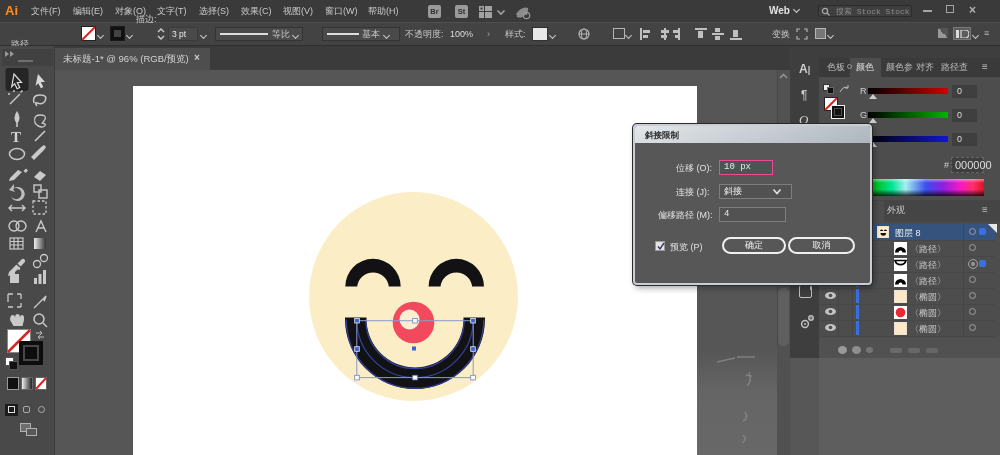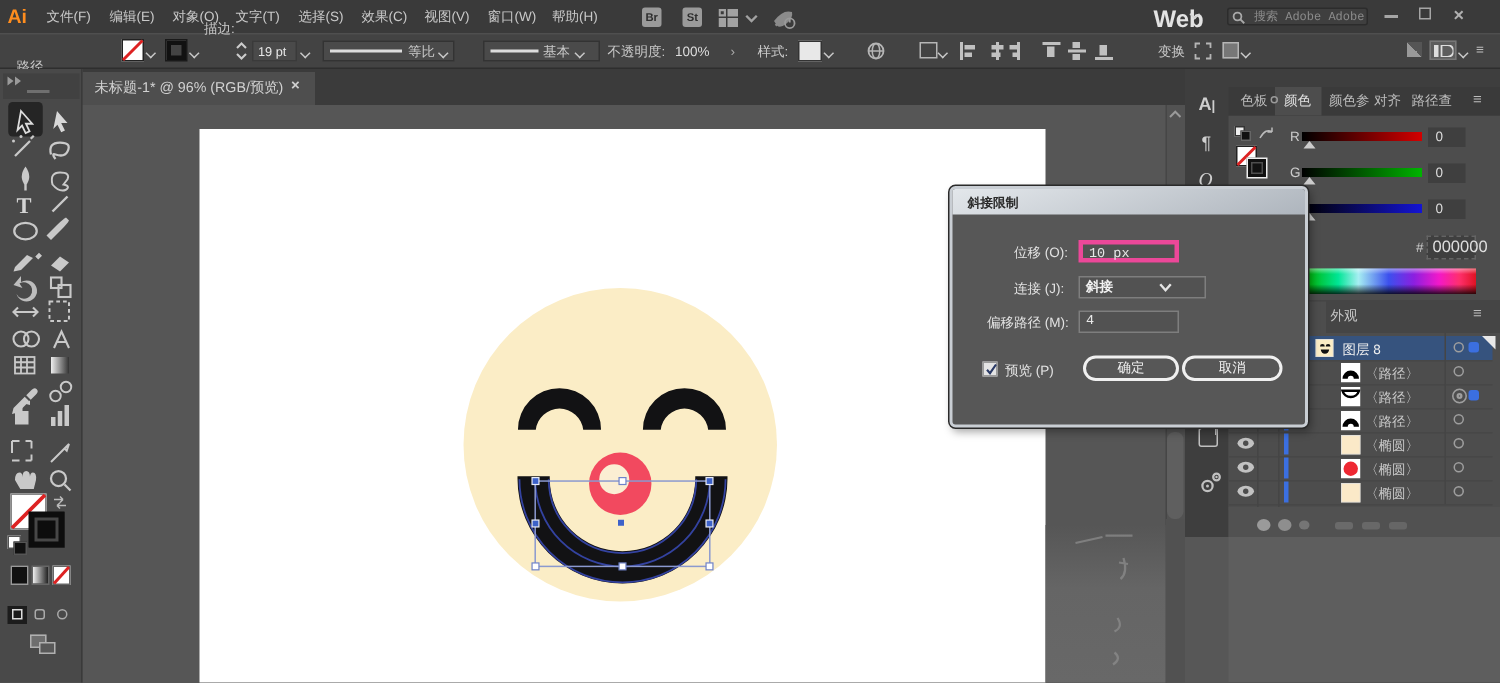--- a/index.html
+++ b/index.html
@@ -36,49 +36,49 @@
       </svg>
 <svg class="abs" style="left:496px;top:9px" width="10" height="7">
         <path d="M1.5 1.5 L5 5 L8.5 1.5" stroke="#a2a2a2" stroke-width="1.6" fill="none"></path>
       </svg>
 <svg class="abs" style="left:514px;top:4px" width="17" height="16">
         <path d="M2 10 q6 -8 12 -6 q1 4 -4 8 q-4 3 -6 1 Z" fill="#8b8b8b"></path>
         <path d="M3 13 l4 -3" stroke="#8b8b8b" stroke-width="1.5"></path>
         <circle cx="12.5" cy="11.5" r="3.2" fill="none" stroke="#9a9a9a" stroke-width="1.2"></circle>
         <line x1="12.5" y1="8" x2="12.5" y2="11" stroke="#9a9a9a" stroke-width="1.2"></line>
       </svg>
-<div class="tx" style="left:769px;top:6px;color:#e3e3e3;font-size:16px;font-weight:bold">Web</div>
+<div class="tx" style="left:769px;top:6px;color:#e3e3e3;font-size:10px;font-weight:bold">Web</div>
 <div class="chv" style="left:794px;top:7px;border-color:#d5d5d5"></div>
 <div class="abs" style="left:818px;top:5px;width:94px;height:12px;background:#3f3f3f;border:1px solid #2c2c2c;border-radius:2px"></div>
 <svg class="abs" style="left:821px;top:7px" width="10" height="9">
         <circle cx="4" cy="4" r="2.6" fill="none" stroke="#a8a8a8" stroke-width="1.2"></circle>
         <line x1="6" y1="6" x2="8.5" y2="8.5" stroke="#a8a8a8" stroke-width="1.2"></line>
       </svg>
-<div class="tx" style="left:836px;top:8px;color:#8b8b8b;font-size:8px;font-family:'Liberation Mono',monospace">搜索 Adobe Adobe</div>
+<div class="tx" style="left:836px;top:8px;color:#8b8b8b;font-size:8px;font-family:'Liberation Mono',monospace">搜索 Stock Stock</div>
 <div class="abs" style="left:923px;top:10px;width:9px;height:2px;background:#a5a5a5"></div>
 <div class="abs" style="left:946px;top:5px;width:8px;height:8px;border:1.5px solid #a5a5a5"></div>
 <div class="tx" style="left:969px;top:4px;color:#b0b0b0;font-size:12px;font-weight:bold">×</div>
 </div>
 
 <div class="abs" id="controlbar" style="left:0;top:22px;width:1000px;height:24px;background:#434343;border-top:1px solid #4f4f4f;border-bottom:1px solid #2e2e2e"></div>
 <div id="cbar">
 <div class="tx" style="left:11px;top:40px">路径</div>
 <div class="abs" style="left:81px;top:26px;width:15px;height:15px;background:#fff;border:1px solid #222"></div>
 <svg class="abs" style="left:81px;top:26px" width="15" height="15">
         <line x1="1" y1="14" x2="14" y2="1" stroke="#d22" stroke-width="2"></line>
       </svg>
 <div class="chv" style="left:98px;top:33px"></div>
 <div class="abs" style="left:110px;top:26px;width:15px;height:15px;background:#434343;border:1px solid #1a1a1a;box-shadow:inset 0 0 0 3px #111"></div>
 <div class="chv" style="left:127px;top:33px"></div>
 <div class="tx" style="left:136px;top:15px">描边:</div>
 <svg class="abs" style="left:156px;top:27px" width="10" height="14">
         <path d="M2 5 L5 2 L8 5" stroke="#ccc" stroke-width="1.4" fill="none"></path>
         <path d="M2 9 L5 12 L8 9" stroke="#ccc" stroke-width="1.4" fill="none"></path>
       </svg>
-<div class="abs" style="left:168px;top:27px;width:30px;height:14px;background:#4a4a4a;border:1px solid #3a3a3a;color:#e8e8e8;font-size:8.5px;line-height:13px;padding-left:3px">19 pt</div>
+<div class="abs" style="left:168px;top:27px;width:30px;height:14px;background:#4a4a4a;border:1px solid #3a3a3a;color:#e8e8e8;font-size:8.5px;line-height:13px;padding-left:3px">3 pt</div>
 <div class="chv" style="left:201px;top:33px"></div>
 <div class="abs" style="left:215px;top:27px;width:88px;height:14px;background:#4a4a4a;border:1px solid #333"></div>
 <div class="abs" style="left:220px;top:33px;width:48px;height:2px;background:#ddd"></div>
 <div class="tx" style="left:272px;top:30px">等比</div>
 <div class="chv" style="left:293px;top:33px"></div>
 <div class="abs" style="left:322px;top:27px;width:78px;height:14px;background:#4a4a4a;border:1px solid #333"></div>
 <div class="abs" style="left:327px;top:33px;width:32px;height:2px;background:#ddd"></div>
 <div class="tx" style="left:362px;top:30px">基本</div>
 <div class="chv" style="left:384px;top:33px"></div>
 <div class="tx" style="left:405px;top:30px">不透明度:</div>
@@ -427,22 +427,22 @@
       </svg>
 </div>
 
 <div class="abs" id="dialog" style="left:633px;top:124px;width:239px;height:161px;background:#575757;border:2px solid #c9ced4;border-radius:4px;box-shadow:0 0 0 1px #2a2a2a, 2px 3px 6px rgba(0,0,0,.35)"></div>
 <div id="dialogcontent">
 <div class="abs" style="left:635px;top:126px;width:235px;height:17px;background:linear-gradient(160deg,#e3e7eb,#aeb5bd);border-radius:2px 2px 0 0"></div>
 <div class="tx" style="left:645px;top:131px;color:#2b2b2b;font-size:8.5px;font-weight:bold">斜接限制</div>
 <div class="tx" style="left:676px;top:164px;color:#e2e2e2">位移 (O):</div>
 <div class="tx" style="left:676px;top:187.5px;color:#e2e2e2">连接 (J):</div>
 <div class="tx" style="left:658px;top:211px;color:#e2e2e2">偏移路径 (M):</div>
-<div class="abs" style="left:719px;top:160px;width:67px;height:15px;background:#525252;border:3px solid #ec4899;color:#e8e8e8;font-size:9px;line-height:13px;padding-left:4px;font-family:'Liberation Mono',monospace">10 px</div>
-<div class="abs" style="left:719px;top:184px;width:85px;height:15px;background:#525252;border:1px solid #7e7e7e;color:#f2f2f2;font-size:9px;font-weight:bold;line-height:13px;padding-left:4px">斜接</div>
+<div class="abs" style="left:719px;top:160px;width:54px;height:15px;background:#525252;border:1px solid #ec4899;color:#e8e8e8;font-size:9px;line-height:13px;padding-left:4px;font-family:'Liberation Mono',monospace">10 px</div>
+<div class="abs" style="left:719px;top:184px;width:73px;height:15px;background:#525252;border:1px solid #7e7e7e;color:#f2f2f2;font-size:9px;font-weight:normal;line-height:13px;padding-left:4px">斜接</div>
 <svg class="abs" style="left:772px;top:188px" width="10" height="7">
         <path d="M1.5 1.5 L5 5.5 L8.5 1.5" stroke="#e4e4e4" stroke-width="1.6" fill="none"></path>
       </svg>
 <div class="abs" style="left:719px;top:207px;width:67px;height:15px;background:#525252;border:1px solid #7e7e7e;color:#e8e8e8;font-size:9px;line-height:13px;padding-left:4px;font-family:'Liberation Mono',monospace">4</div>
 <div class="abs" style="left:655px;top:241px;width:10px;height:10px;background:#e4e4e4;border:1px solid #9a9a9a"></div>
 <svg class="abs" style="left:655px;top:240px" width="12" height="12">
         <path d="M3 6.5 L5 8.8 L9 3" stroke="#2a3a66" stroke-width="1.4" fill="none"></path>
       </svg>
 <div class="tx" style="left:670px;top:243px;color:#e2e2e2">预览 (P)</div>
 <div class="abs" style="left:722px;top:237px;width:64px;height:17px;border:2px solid #f0f0f0;border-radius:9px;color:#f0f0f0;font-size:9px;text-align:center;line-height:13px">确定</div>

